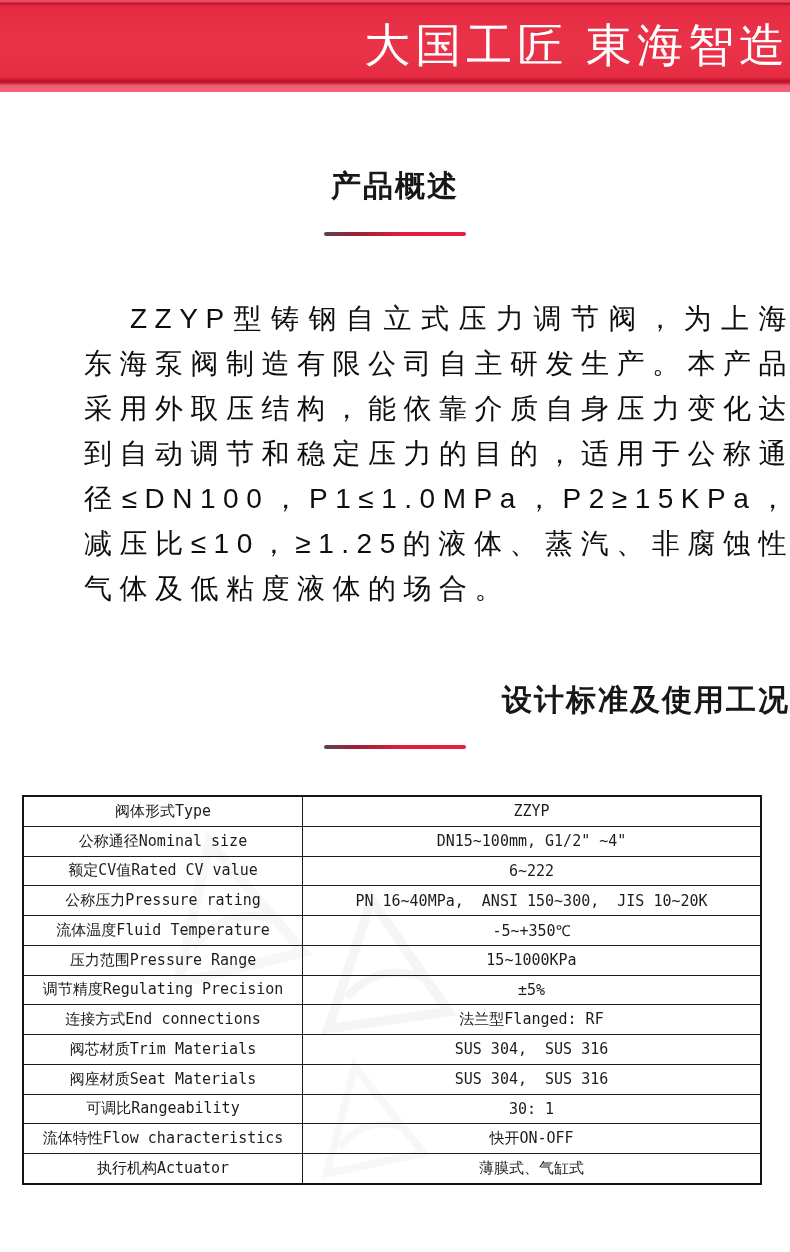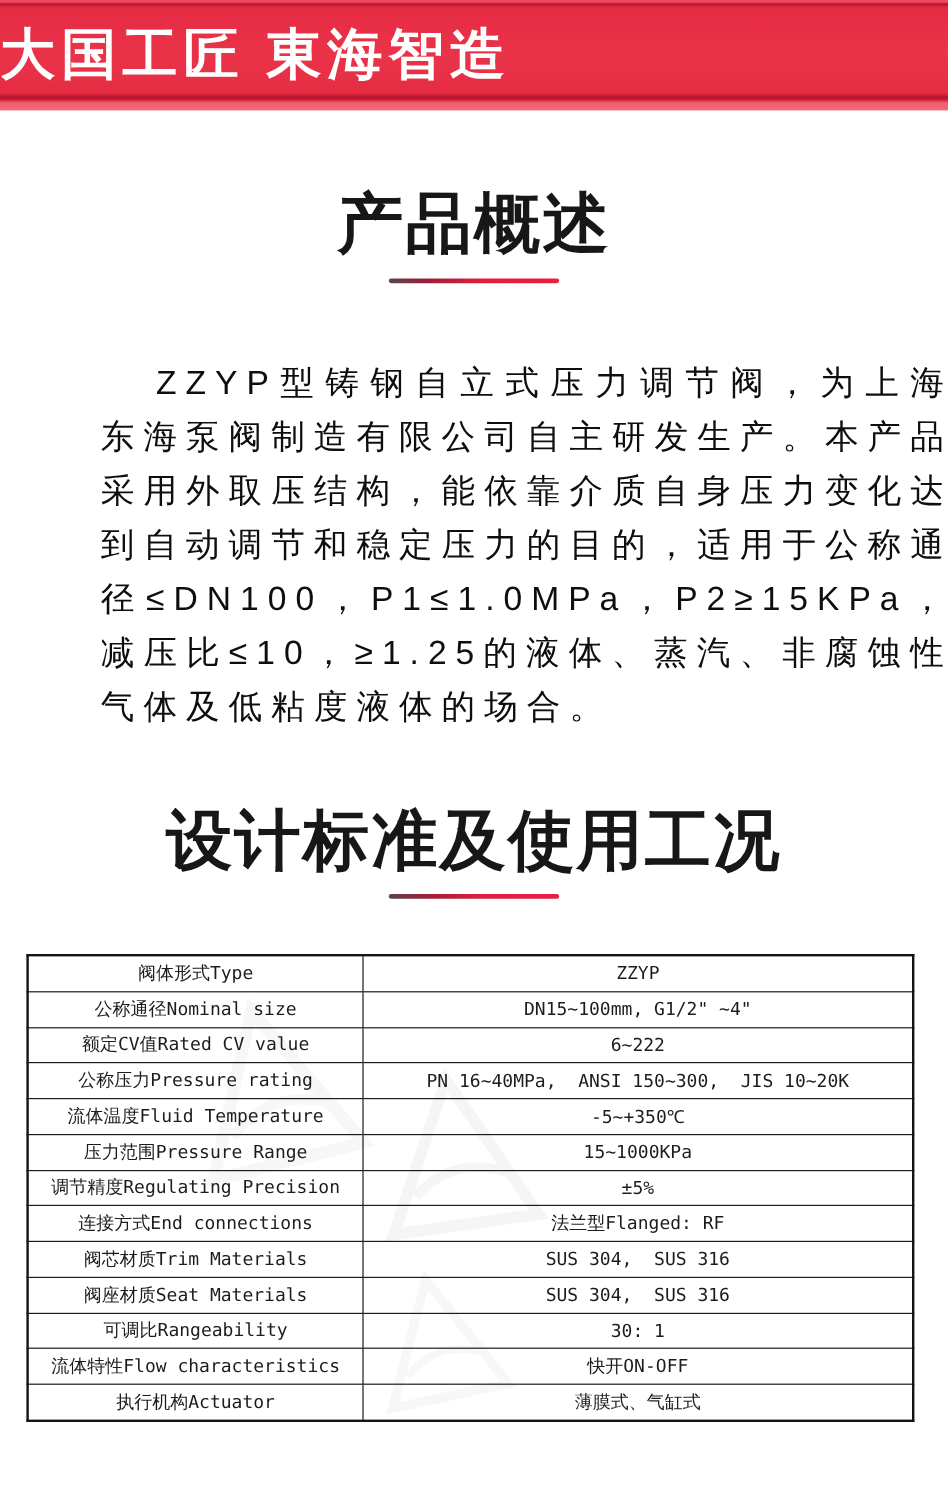--- a/index.html
+++ b/index.html
@@ -17,35 +17,35 @@
       #ee4a5f 0%, #ee4a5f 2%,
       #b5152d 3.5%,
       #e52b43 7%,
       #ea3349 50%,
       #e52c43 84%,
       #b8152d 88%, #c41c33 90%,
       #f25b6d 93%, #f4667a 100%);
   }
   .banner-text {
     width: 100%; height: 92px; line-height: 90px;
-    text-align: left;
+    text-align: right;
     color: #ffffff;
-    font-size: 46px; font-weight: 700;
+    font-size: 46px; font-weight: 400;
     letter-spacing: 5px;
   }
   .section-title {
     position: absolute; left: 0; width: 790px;
     text-align: center;
-    font-size: 55px; font-weight: 700;
+    font-size: 30px; font-weight: 700;
     color: #17171a;
     letter-spacing: 2px;
     line-height: 56px;
   }
   .title1 { top: 158px; }
-  .title2 { top: 672px; }
+  .title2 { top: 672px; text-align: right; }
   .title-underline {
     position: absolute; left: 50%;
     transform: translateX(-50%);
     width: 142px; height: 4px;
     border-radius: 2px;
     background: linear-gradient(90deg, #57454e 0%, #9c2038 22%, #e01e3e 55%, #e81f40 100%);
   }
   .underline1 { top: 232px; }
   .underline2 { top: 745px; }
   .overview {

